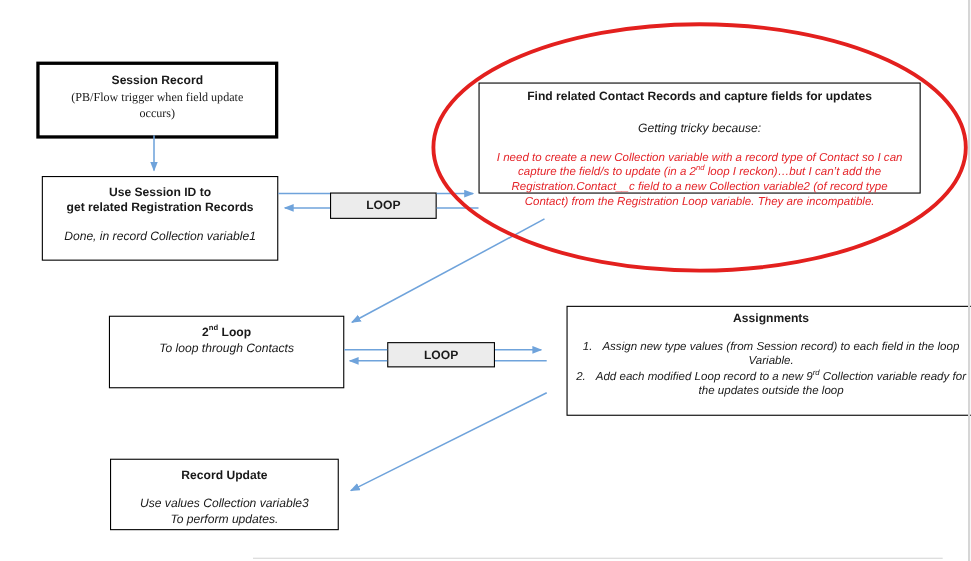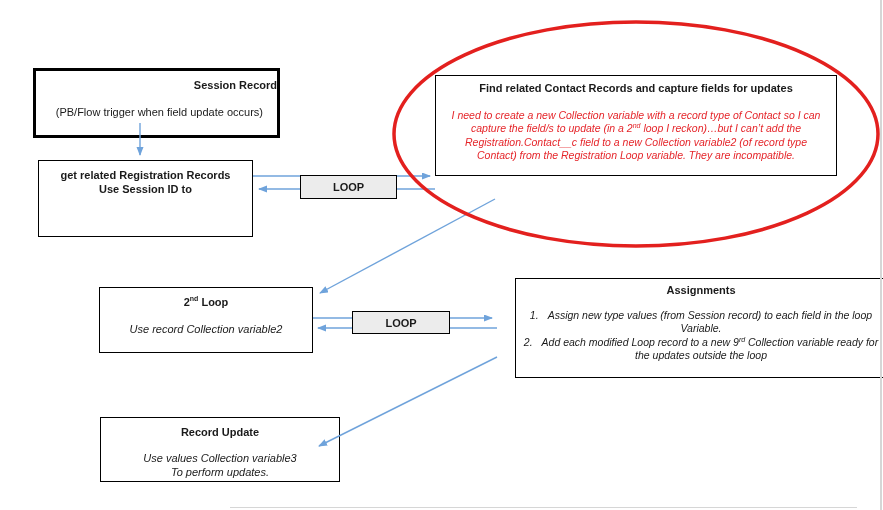--- a/index.html
+++ b/index.html
@@ -36,55 +36,57 @@
   .overlay{position:absolute;left:0;top:0;width:883px;height:510px;pointer-events:none;z-index:5;}
   .slide-edge{position:absolute;background:#d6d6d6;}
   
   .pad-top{padding-top:8px;}
 </style>
 </head>
 <body>
 
 <div class="canvas">
 
-  <div class="shape thick pad-top" style="left:33px;top:68px;width:247px;height:70px;text-align:right;">
+  <div class="shape thick pad-top" style="left:33px;top:56px;width:220px;height:70px;">
     <div class="title">Session Record</div>
-    <div class="body-text" style="margin-top:13px;padding:0 14px;">(PB/Flow trigger when field update occurs)</div>
+    <div class="body-text" style="margin-top:2px;padding:0 14px;font-family:Liberation Serif, serif;">(PB/Flow trigger when field update occurs)</div>
   </div>
 
   <div class="shape pad-top" style="left:38px;top:160px;width:215px;height:77px;">
+    <div class="title">Use Session ID to</div>
     <div class="title">get related Registration Records</div>
-    <div class="title">Use Session ID to</div>
+    <div class="note" style="margin-top:11px;">Done, in record Collection variable1</div>
   </div>
 
   <div class="loop-box" style="left:300px;top:175px;width:97px;height:24px;">
     <span>LOOP</span>
   </div>
 
   <div class="shape" style="left:435px;top:75px;width:402px;height:101px;padding:6px 10px;">
     <div class="title">Find related Contact Records and capture fields for updates</div>
+    <div class="note" style="margin-top:14px;">Getting tricky because:</div>
     <div class="red-note" style="margin-top:13px;"><span>I need to create a new Collection variable with a record type of Contact so I can capture the field/s to update (in a 2</span><sup>nd</sup><span> loop I reckon)…but I can’t add the </span><span class="wavy">Registration.Contact__c</span><span> field to a new Collection variable2 (of record type Contact) from the Registration Loop variable. They are incompatible.</span></div>
   </div>
 
   <div class="shape pad-top" style="left:99px;top:287px;width:214px;height:66px;">
     <div class="title"><span>2</span><sup>nd</sup><span> Loop</span></div>
-    <div class="note" style="margin-top:12px;">Use record Collection variable2</div>
+    <div class="note">To loop through Contacts</div>
   </div>
 
   <div class="loop-box" style="left:352px;top:311px;width:98px;height:23px;">
     <span>LOOP</span>
   </div>
 
   <div class="shape" style="left:473px;top:278px;width:372px;height:100px;padding:5px 6px;margin-left:42px;">
     <div class="title">Assignments</div>
     <div class="assign-item" style="margin-top:11px;"><span class="num">1.</span><span>Assign new type values (from Session record) to each field in the loop Variable.</span></div>
     <div class="assign-item"><span class="num">2.</span><span>Add each modified Loop record to a new 9</span><sup>rd</sup><span> Collection variable ready for the updates outside the loop</span></div>
   </div>
 
-  <div class="shape pad-top" style="left:100px;top:417px;width:240px;height:65px;">
+  <div class="shape pad-top" style="left:100px;top:417px;width:208px;height:65px;">
     <div class="title">Record Update</div>
     <div class="note" style="margin-top:11px;">Use values Collection variable3</div>
     <div class="note">To perform updates.</div>
   </div>
 
   <div class="slide-edge" style="left:880px;top:0;width:1.5px;height:510px;"></div>
   <div class="slide-edge" style="left:230px;top:507px;width:627px;height:1px;"></div>
 
   <svg class="overlay" viewBox="0 0 883 510">
     <defs>

